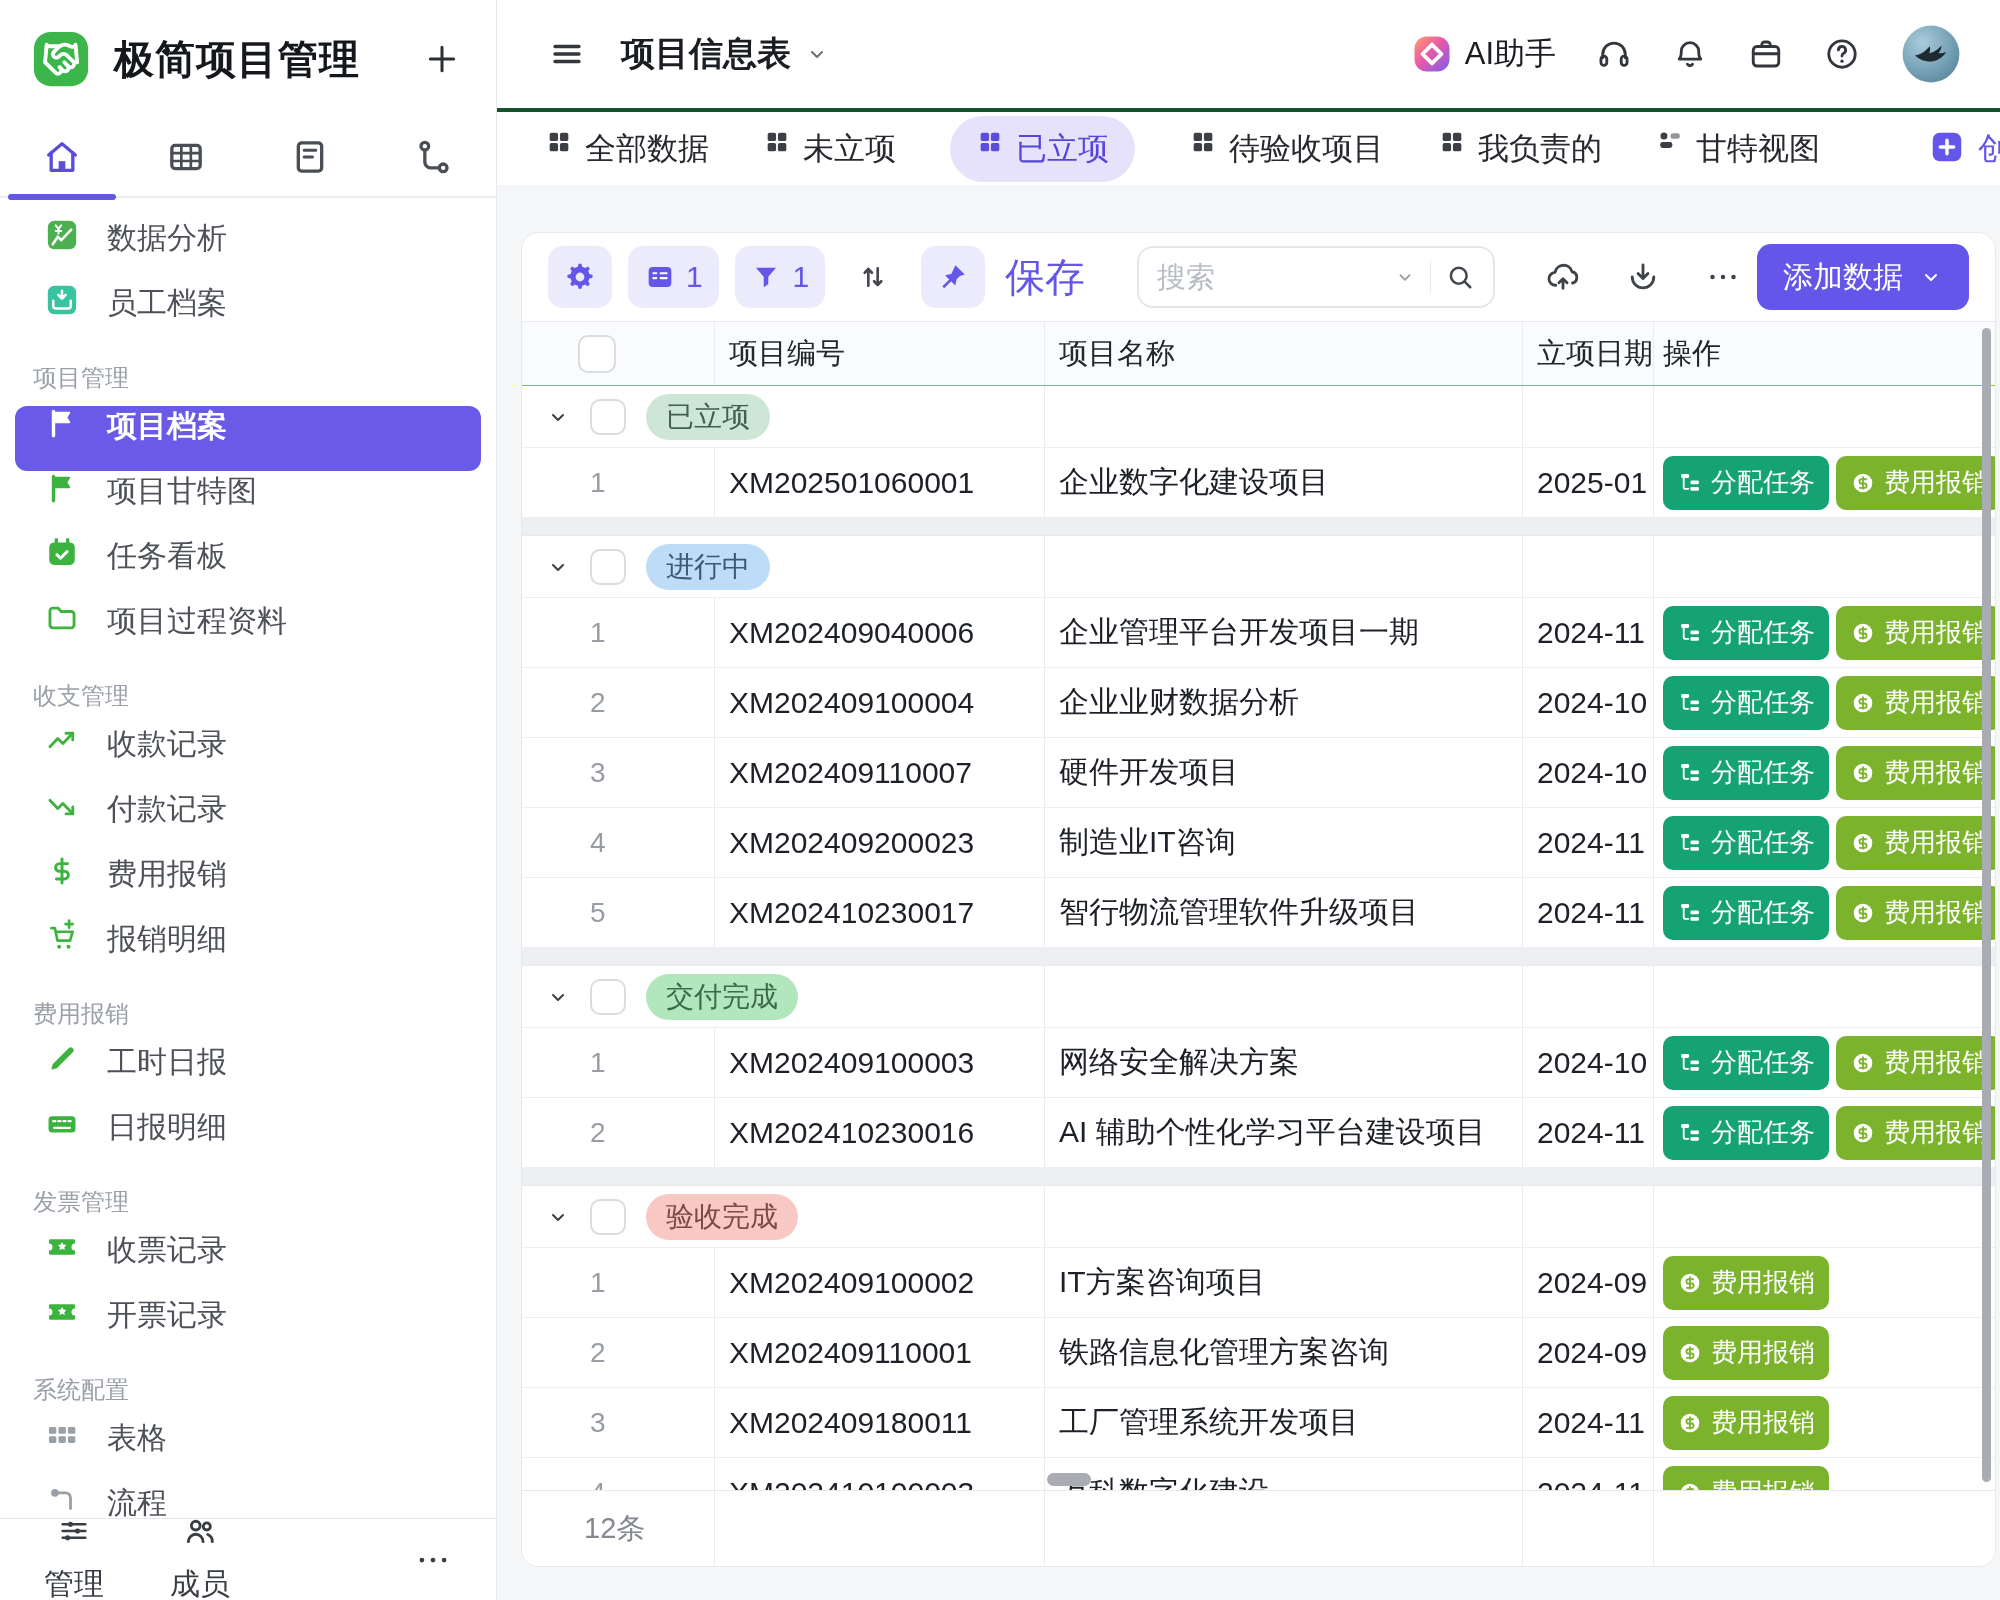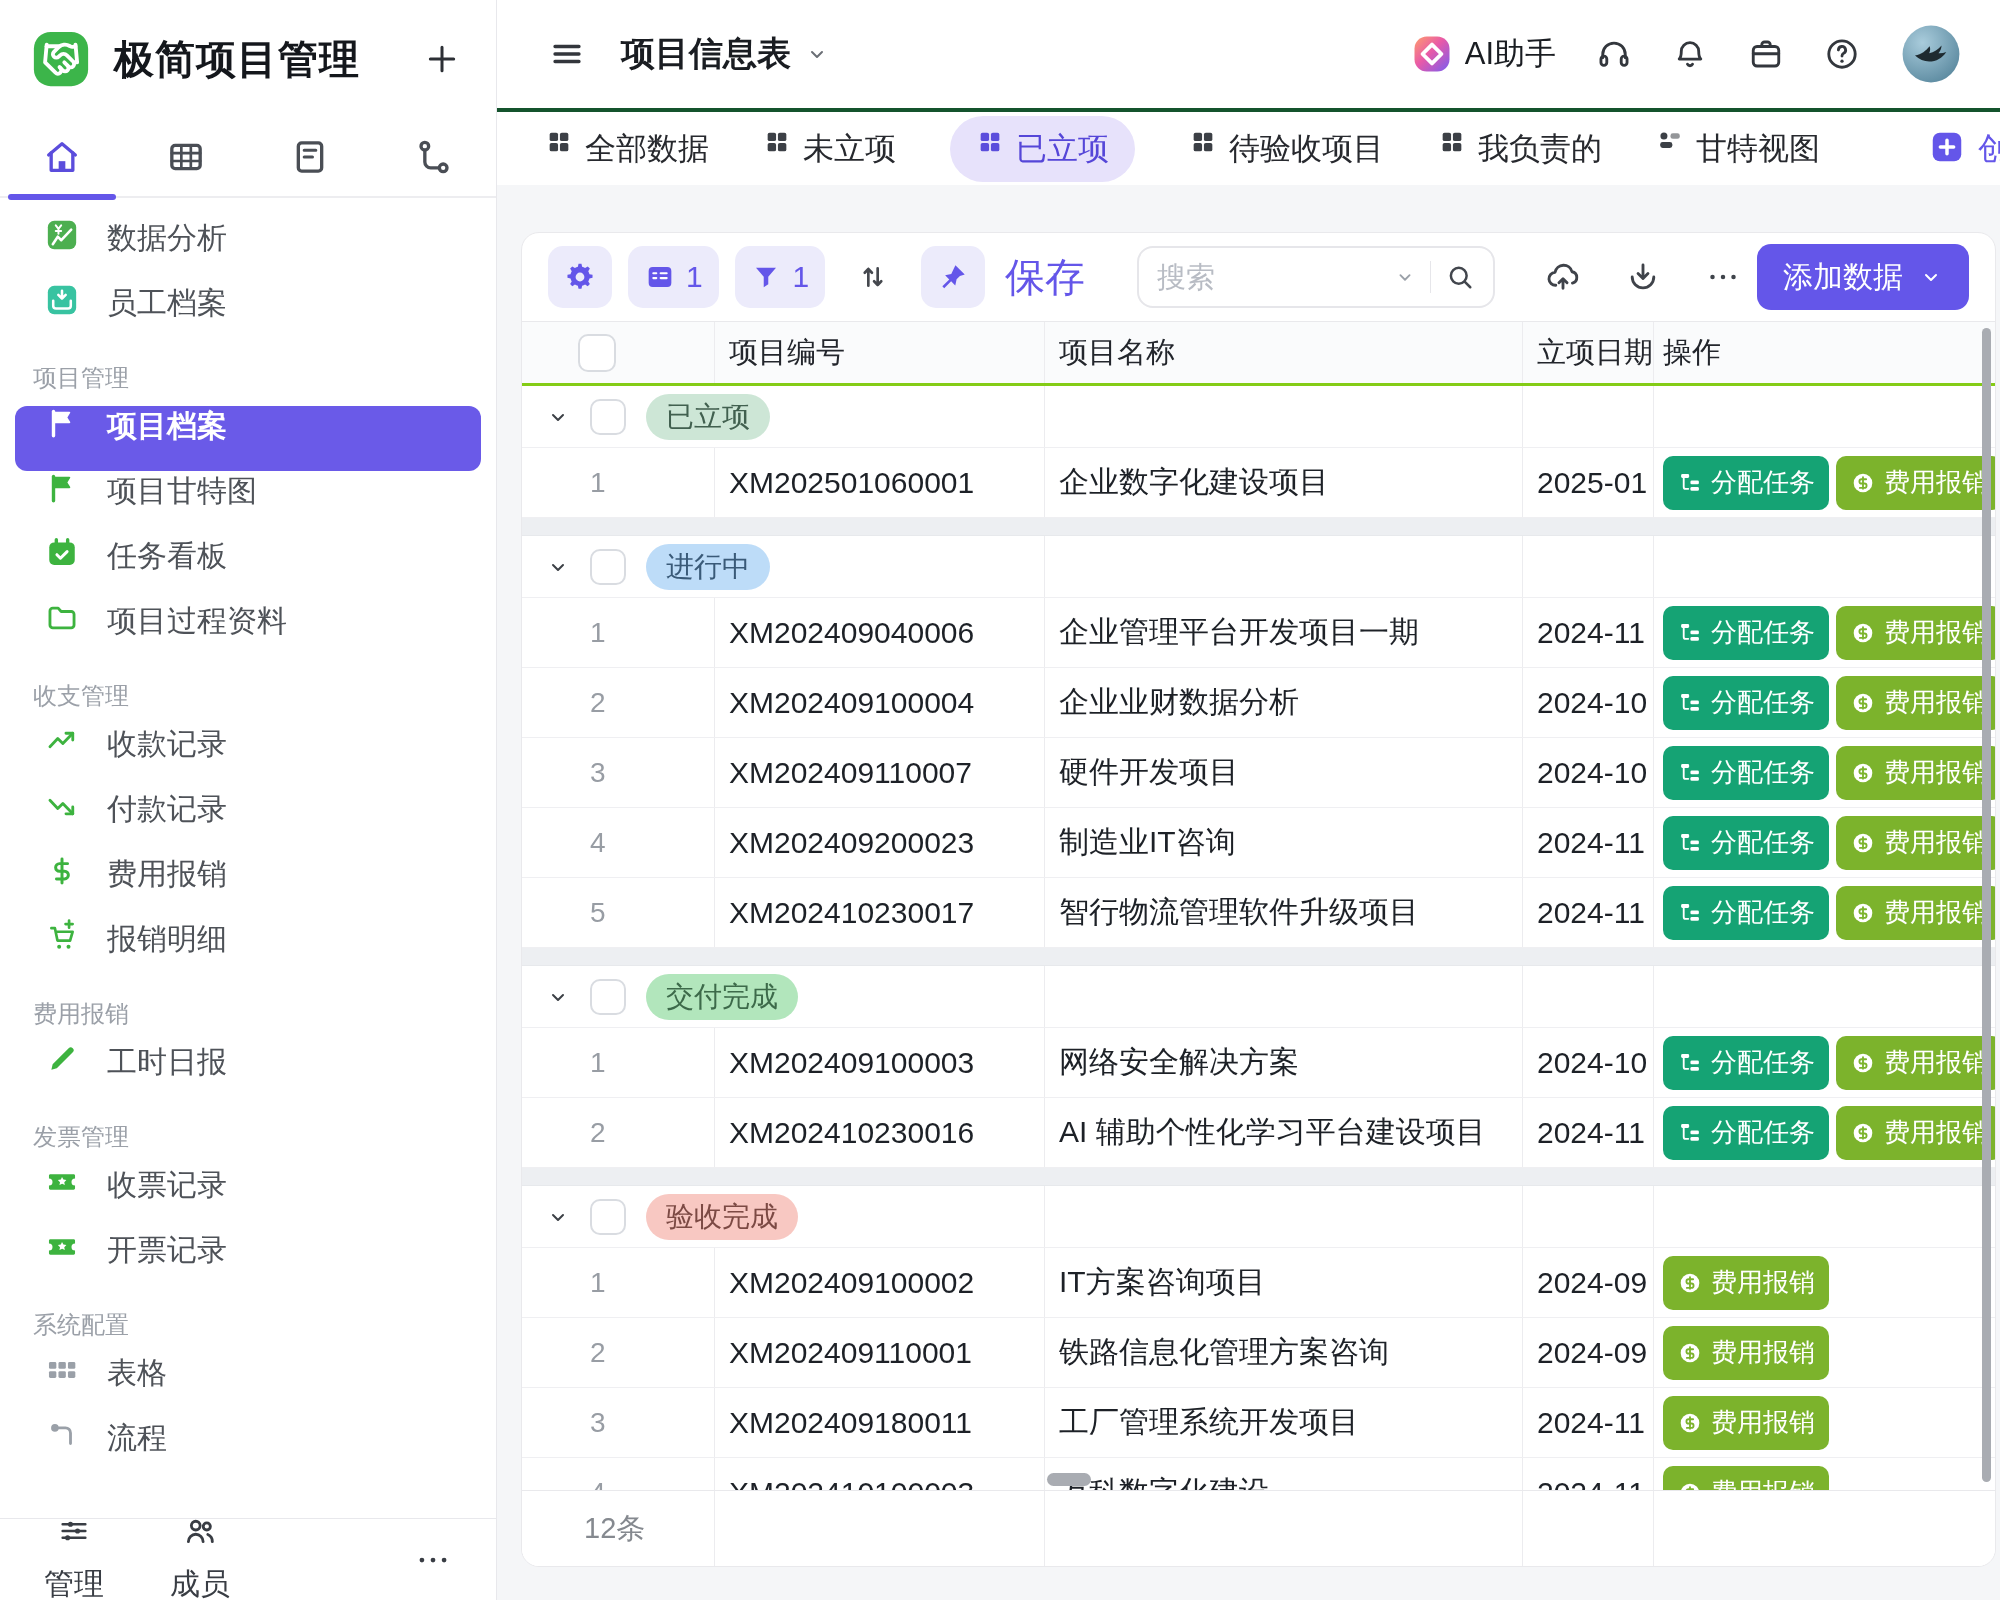--- a/index.html
+++ b/index.html
@@ -68,21 +68,21 @@
   .schev{font-size:22px;color:#9aa0a8;}
   .sdiv{width:1px;height:32px;background:#e6e6ea;}
   .sico{font-size:30px;color:#42464d;}
   .tico2{font-size:36px;color:#3f434a;margin-left:28px;}
   .tico2.first{margin-left:34px;}
   .addbtn{margin-left:auto;height:66px;background:#6456e9;color:#fff;border-radius:14px;display:flex;align-items:center;gap:16px;padding:0 26px;font-size:30px;white-space:nowrap;}
   .addbtn .icon{font-size:24px;}
 
   
   .twrap{flex:1;min-height:0;position:relative;border-top:1px solid #e9e9ec;display:flex;flex-direction:column;}
-  .thead{height:64px;min-height:64px;background:#fafbfc;border-bottom:3px solid #84cc16;display:flex;}
+  .thead{height:64px;min-height:64px;background:#fafbfc;border-bottom:1px solid #84cc16;display:flex;}
   .tbody{flex:1;min-height:0;overflow:hidden;}
   .c{display:flex;align-items:center;border-right:1px solid #ececef;height:100%;}
   .c1{width:193px;min-width:193px;padding-left:68px;}
   .thead .c1{padding-left:56px;}
   .c2{width:330px;min-width:330px;padding-left:14px;}
   .c3{width:478px;min-width:478px;padding-left:14px;}
   .c4{width:131px;min-width:131px;padding-left:14px;overflow:hidden;white-space:nowrap;}
   .c5{flex:1;border-right:none;padding-left:9px;gap:7px;overflow:hidden;}
   .th{font-size:29px;color:#23262c;white-space:nowrap;}
   .row{height:70px;min-height:70px;display:flex;border-bottom:1px solid #efeff2;background:#fff;}
@@ -266,20 +266,29 @@
           <span>报销明细</span>
         </div>
         <div class="sb-section">费用报销</div>
         <div class="sb-item">
           <span class="icon" style="color: rgb(61, 179, 63);">
             <svg viewBox="0 0 24 24" width="1em" height="1em" fill="none" stroke="currentColor" stroke-width="2" stroke-linecap="round" stroke-linejoin="round">
               <path d="m4.5 19.5.9-3.8L16.7 4.4a2.05 2.05 0 0 1 2.9 2.9L8.3 18.6z" fill="currentColor" stroke="none"></path>
             </svg>
           </span>
           <span>工时日报</span>
+        </div>
+        <div class="sb-item">
+          <span class="icon" style="color: rgb(61, 179, 63);">
+            <svg viewBox="0 0 24 24" width="1em" height="1em" fill="none" stroke="currentColor" stroke-width="2" stroke-linecap="round" stroke-linejoin="round">
+              <rect x="2.5" y="6.5" width="19" height="11.5" rx="2.5" fill="currentColor" stroke="none"></rect>
+              <path d="M5.8 10h1.5M9.4 10h1.5M13 10h1.5M16.6 10h1.5M6.5 14.8h11" stroke="#fff" stroke-width="1.6"></path>
+            </svg>
+          </span>
+          <span>日报明细</span>
         </div>
         <div class="sb-section">发票管理</div>
         <div class="sb-item">
           <span class="icon" style="color: rgb(61, 179, 63);">
             <svg viewBox="0 0 24 24" width="1em" height="1em" fill="none" stroke="currentColor" stroke-width="2" stroke-linecap="round" stroke-linejoin="round">
               <path d="M2.8 7.6c0-.6.4-1 1-1h16.4c.6 0 1 .4 1 1v1.9a2.5 2.5 0 0 0 0 5v1.9c0 .6-.4 1-1 1H3.8c-.6 0-1-.4-1-1v-1.9a2.5 2.5 0 0 0 0-5z" fill="currentColor" stroke="none"></path>
               <path d="m12 8.4 1 1.9 2.1.3-1.5 1.5.4 2.1-1.9-1-1.9 1 .4-2.1-1.5-1.5 2.1-.3z" fill="#fff" stroke="none"></path>
             </svg>
           </span>
           <span>收票记录</span>

